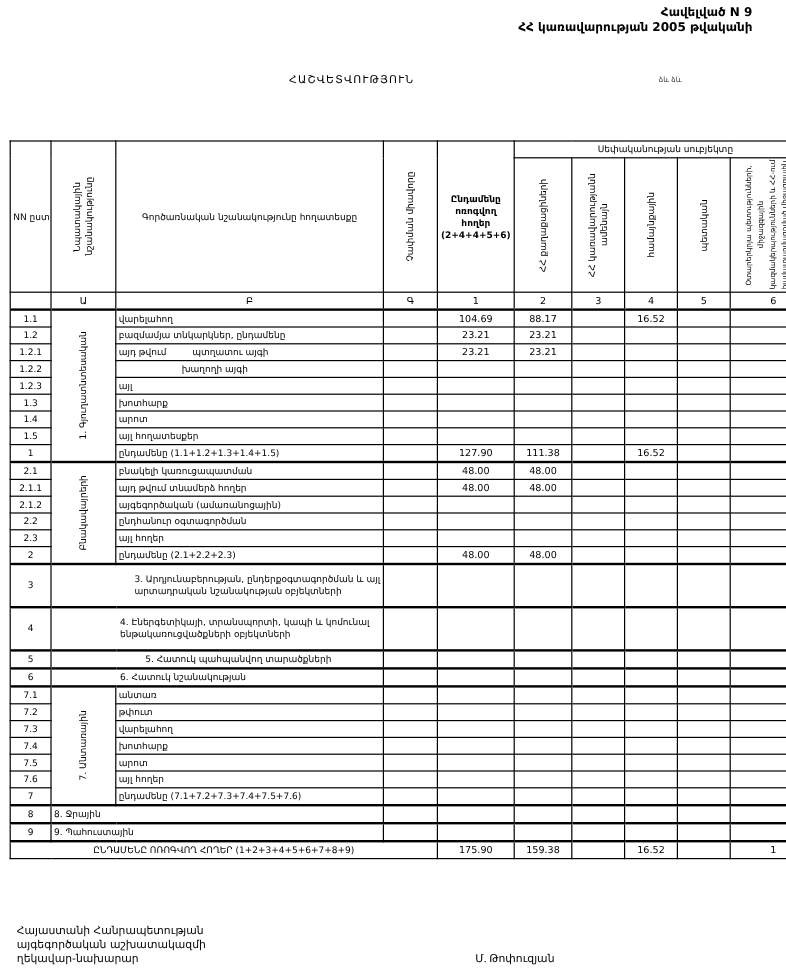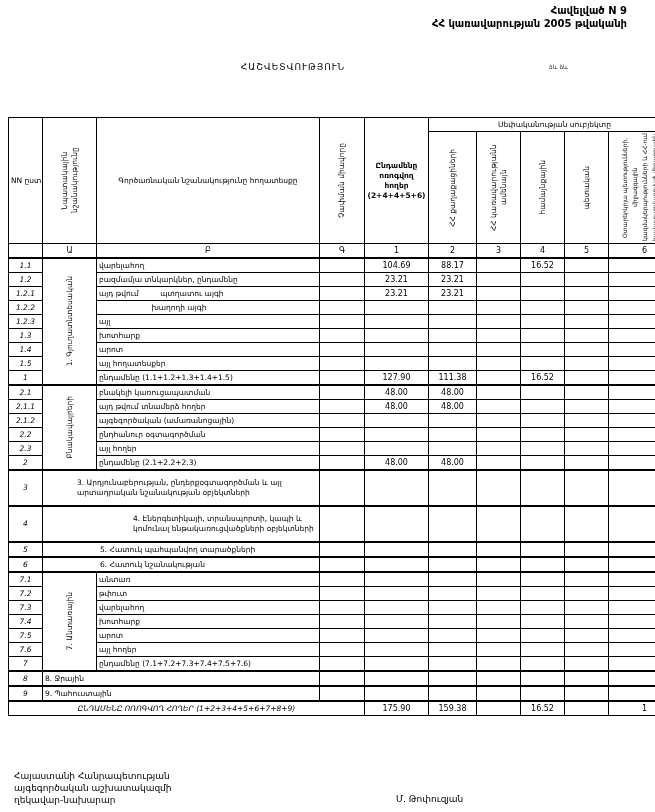--- a/index.html
+++ b/index.html
@@ -4,29 +4,29 @@
   <style>
     html, body { margin: 0; padding: 0; background: #ffffff; }
     body { width: 655px; height: 812px; position: relative; overflow: hidden; font-family: "DejaVu Sans", sans-serif; color: #000; }
     .appendix { position: absolute; right: 28px; top: 4px; text-align: right; font-size: 10px; font-weight: bold; line-height: 13px; }
     .doc-header { position: absolute; left: 0; width: 586px; top: 62px; text-align: center; }
     .doc-type { font-size: 9px; letter-spacing: 1px; }
     .doc-mark { position: absolute; right: 18px; top: 1px; font-size: 6px; color: #333; }
     .doc-title { margin-top: 6px; font-size: 11px; line-height: 14px; letter-spacing: 0.3px; }
     table.main { position: absolute; left: 8px; top: 117px; width: 638px; border-collapse: collapse; table-layout: fixed; font-size: 7.5px; }
     table.main td { border: 1px solid #000; padding: 0 2px; height: 13px; line-height: 10px; overflow: hidden; white-space: nowrap; }
-    table.main td.num { text-align: center; font-style: italic; }
+    table.main td.num { text-align: center; }
     table.main td.val { text-align: center; font-size: 8px; }
     table.main td.wrap { white-space: normal; }
     table.main tr.thick td { border-top: 2px solid #000; }
     .vert { writing-mode: vertical-rl; transform: rotate(180deg); white-space: normal; text-align: center; margin: 0 auto; }
     .head-row td { text-align: center; }
     .colnums td { text-align: center; font-size: 8px; }
     .footer { position: absolute; left: 14px; top: 770px; font-size: 9px; line-height: 12px; }
-    .signer { position: absolute; left: 396px; top: 794px; font-size: 9px; }
+    .signer { position: absolute; left: 396px; top: 794px; font-size: 9px; font-family: Liberation Serif, serif; }
   </style>
 </head>
 <body>
 
 <div class="appendix">
   <div>Հավելված N 9</div>
   <div>ՀՀ կառավարության 2005 թվականի</div>
 </div>
 
 <div class="doc-header">
@@ -257,43 +257,43 @@
         <td></td>
         <td class="val">48.00</td>
         <td class="val">48.00</td>
         <td class="val"></td>
         <td class="val"></td>
         <td class="val"></td>
         <td class="val"></td>
       </tr>
       <tr class="thick">
         <td class="num" style="height:34px">3</td>
-        <td class="wrap" colspan="2" style="padding-left:34px">3. Արդյունաբերության, ընդերքօգտագործման և այլ արտադրական նշանակության օբյեկտների</td>
+        <td class="wrap" colspan="2" style="padding-left:69px">3. Արդյունաբերության, ընդերքօգտագործման և այլ արտադրական նշանակության օբյեկտների</td>
         <td></td>
         <td class="val"></td>
         <td class="val"></td>
         <td class="val"></td>
         <td class="val"></td>
         <td class="val"></td>
         <td class="val"></td>
       </tr>
       <tr class="thick">
         <td class="num" style="height:34px">4</td>
-        <td class="wrap" colspan="2" style="padding-left:90px">4. Էներգետիկայի, տրանսպորտի, կապի և կոմունալ ենթակառուցվածքների օբյեկտների</td>
+        <td class="wrap" colspan="2" style="padding-left:57px">4. Էներգետիկայի, տրանսպորտի, կապի և կոմունալ ենթակառուցվածքների օբյեկտների</td>
         <td></td>
         <td class="val"></td>
         <td class="val"></td>
         <td class="val"></td>
         <td class="val"></td>
         <td class="val"></td>
         <td class="val"></td>
       </tr>
       <tr class="thick">
         <td class="num">5</td>
-        <td class="wrap" colspan="2" style="padding-left:57px">5. Հատուկ պահպանվող տարածքների</td>
+        <td class="wrap" colspan="2" style="padding-left:78px">5. Հատուկ պահպանվող տարածքների</td>
         <td></td>
         <td class="val"></td>
         <td class="val"></td>
         <td class="val"></td>
         <td class="val"></td>
         <td class="val"></td>
         <td class="val"></td>
       </tr>
       <tr class="thick">
         <td class="num">6</td>

